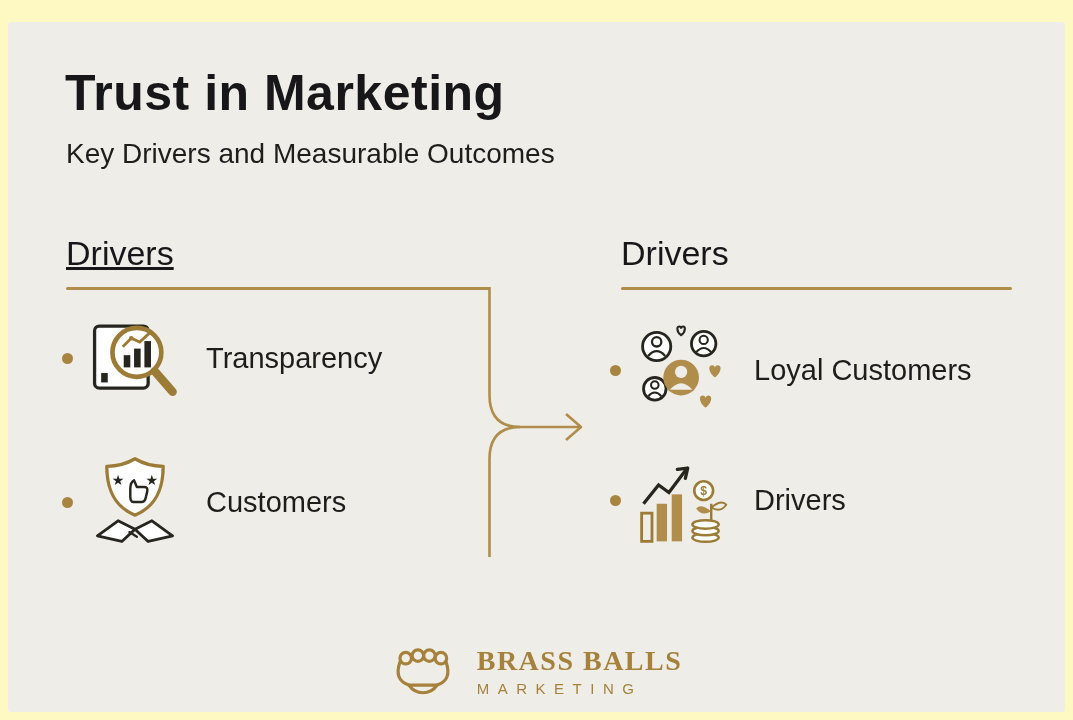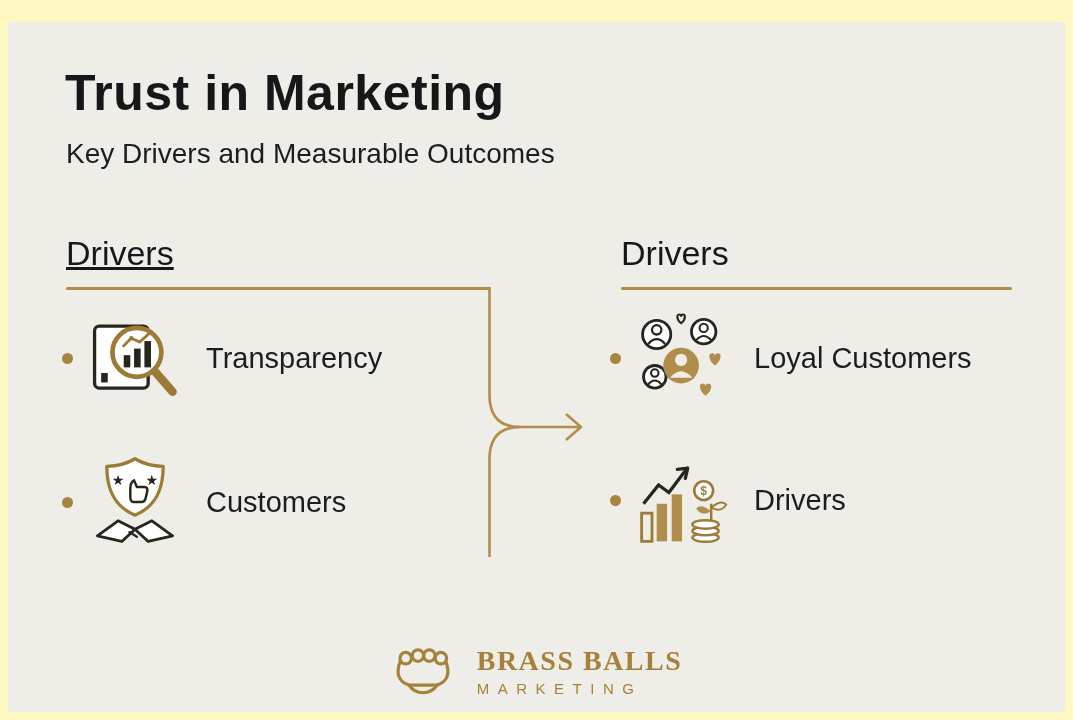--- a/index.html
+++ b/index.html
@@ -49,21 +49,21 @@
     width:11px; height:11px; border-radius:50%;
     background:#a8853f; margin-right:15px; flex:0 0 auto;
   }
   .item-icon { width:94px; height:94px; flex:0 0 auto; }
   .item-label {
     font-size:29px; color:#1d1d1b; margin-left:24px;
     white-space:nowrap;
   }
   .row-d1 { left:62px; top:310px; height:96px; }
   .row-d2 { left:62px; top:446px; height:112px; }
-  .row-o1 { left:610px; top:308px; height:100px; }
+  .row-o1 { left:610px; top:320px; height:100px; }
   .row-o2 { left:610px; top:444px; height:112px; }
   .connector { position:absolute; left:488px; top:287px; }
   .logo-bar {
     position:absolute; left:0; right:0; bottom:22px;
     display:flex; justify-content:center; align-items:center; gap:22px;
   }
   .logo-text { display:flex; flex-direction:column; }
   .logo-line1 {
     font-family:"Liberation Serif", serif;
     font-weight:bold; font-size:28px; color:#a5813b;

